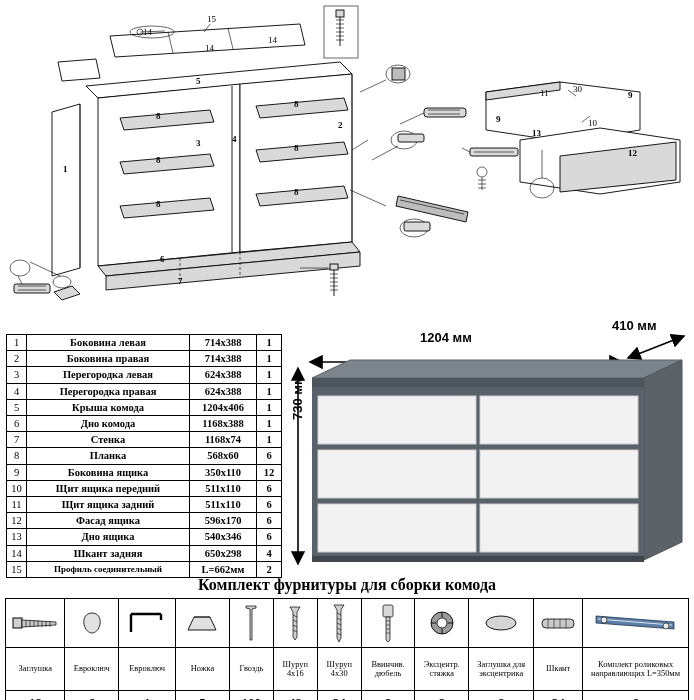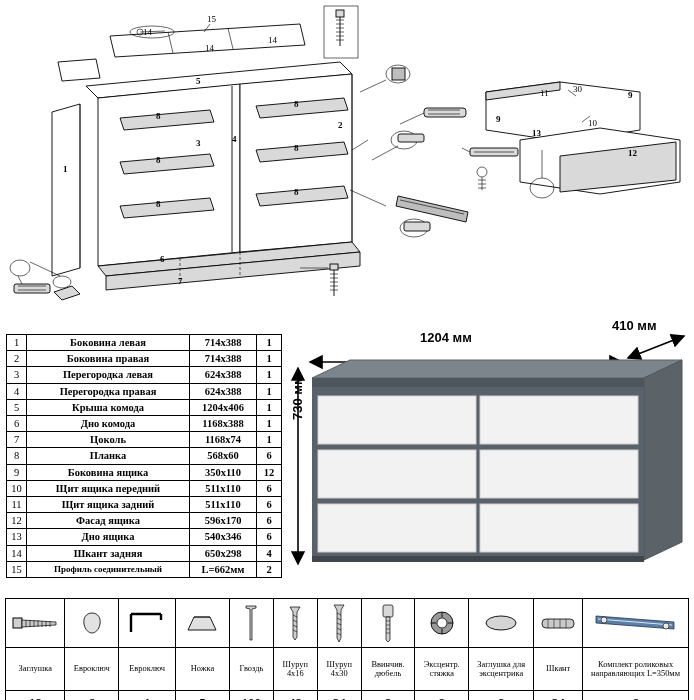--- a/index.html
+++ b/index.html
@@ -222,21 +222,21 @@
           <td class="qty">1</td>
         </tr>
       <tr>
           <td class="num">6</td>
           <td class="nm">Дно комода</td>
           <td class="dim">1168х388</td>
           <td class="qty">1</td>
         </tr>
       <tr>
           <td class="num">7</td>
-          <td class="nm">Цоколь</td>
+          <td class="nm">Стенка</td>
           <td class="dim">1168х74</td>
           <td class="qty">1</td>
         </tr>
       <tr>
           <td class="num">8</td>
           <td class="nm">Планка</td>
           <td class="dim">568х60</td>
           <td class="qty">6</td>
         </tr>
       <tr>
@@ -320,20 +320,21 @@
     <rect x="194" y="80" width="158" height="48" fill="#f2f2f2" stroke="#cfcfcf" stroke-width="1"></rect>
     <rect x="32" y="134" width="158" height="48" fill="#f2f2f2" stroke="#cfcfcf" stroke-width="1"></rect>
     <rect x="194" y="134" width="158" height="48" fill="#f2f2f2" stroke="#cfcfcf" stroke-width="1"></rect>
     <rect x="32" y="188" width="158" height="48" fill="#f2f2f2" stroke="#cfcfcf" stroke-width="1"></rect>
     <rect x="194" y="188" width="158" height="48" fill="#f2f2f2" stroke="#cfcfcf" stroke-width="1"></rect>
 
     <rect x="26" y="240" width="332" height="6" fill="#3f464c"></rect>
   </svg>
   </div>
 
+  <div class="fit-title">Комплект фурнитуры для сборки комода</div>
 
   <table class="fit">
     <colgroup>
       <col style="width:7.3%">
         <col style="width:6.6%">
         <col style="width:7.0%">
         <col style="width:6.6%">
       <col style="width:5.4%">
         <col style="width:5.4%">
         <col style="width:5.4%">

